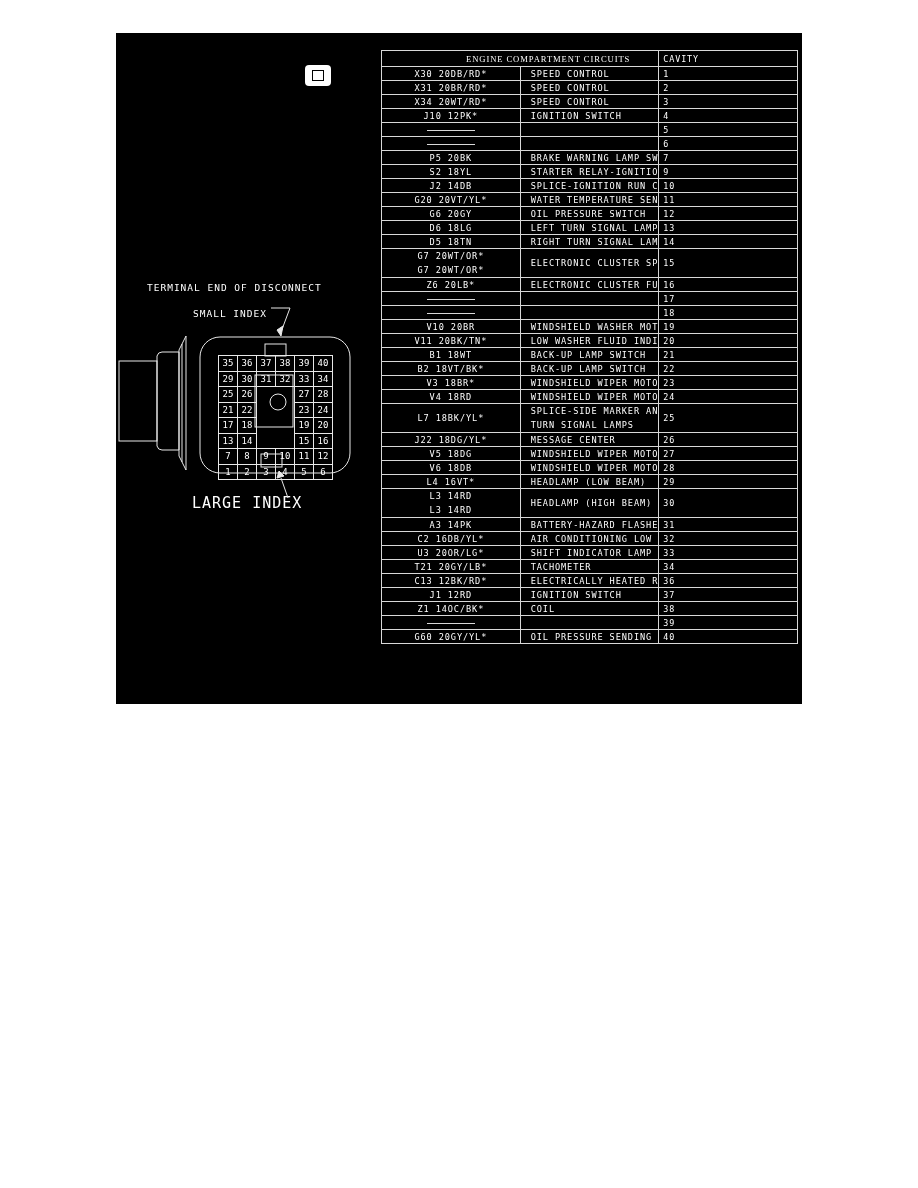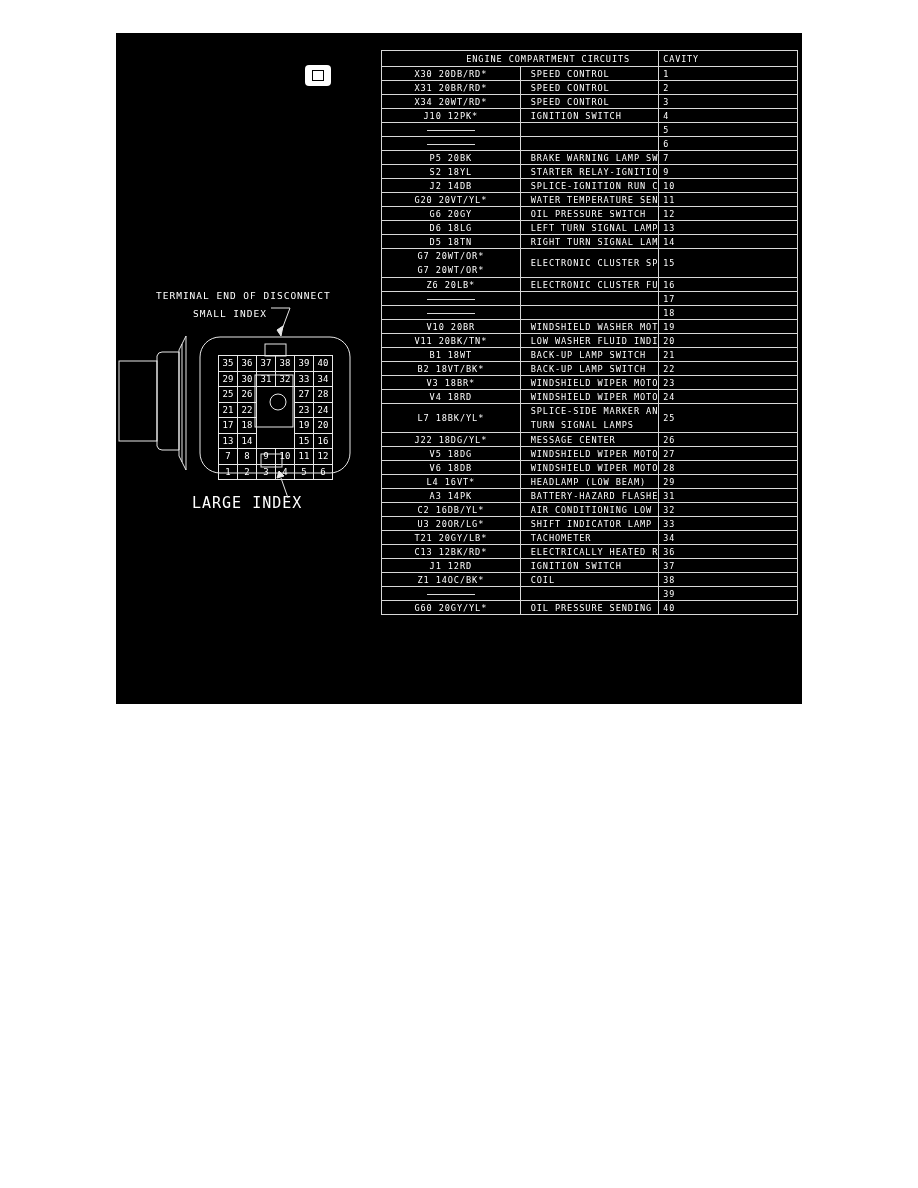--- a/index.html
+++ b/index.html
@@ -1,33 +1,33 @@
 <!DOCTYPE html>
 <html><head>
 <meta charset="utf-8">
 <style>
   html, body { margin:0; padding:0; background:#ffffff; }
   body { width:918px; height:1188px; position:relative; overflow:hidden; font-family:"DejaVu Sans Mono", monospace; }
   .panel { position:absolute; left:116px; top:33px; width:686px; height:671px; background:#000000; }
   .book-icon { position:absolute; left:305px; top:65px; width:26px; height:21px; background:#ffffff; border-radius:4px; }
   .book-icon::after { content:""; position:absolute; left:7px; top:5px; width:10px; height:9px; border:1.5px solid #000; background:#fff; }
-  .diag-title { position:absolute; left:156px; top:282px; color:#ffffff; font-size:9.5px; letter-spacing:1px; white-space:nowrap;margin-top:8px; }
+  .diag-title { position:absolute; left:147px; top:282px; color:#ffffff; font-size:9.5px; letter-spacing:1px; white-space:nowrap; }
   .label-small { position:absolute; left:193px; top:308px; color:#ffffff; font-size:9.5px; letter-spacing:1px; white-space:nowrap;text-align:right; }
   .label-large { position:absolute; left:192px; top:494px; color:#ffffff; font-size:15px; letter-spacing:1px; white-space:nowrap; }
   .svgwrap { position:absolute; left:116px; top:300px; }
 
   table.circ { position:absolute; left:381px; top:50px; width:417px; border-collapse:collapse; table-layout:fixed; color:#ffffff; font-size:8.6px; letter-spacing:0.9px; }
   table.circ td, table.circ th { border:1px solid #d8d8d8; padding:0 4px; white-space:nowrap; overflow:hidden; font-weight:normal; }
   table.circ th { height:15px; }
   table.circ td { height:13px; }
   table.circ tr.tall td { height:28px; }
   .c-wire { width:88px; text-align:center; }
   .c-desc { width:287px; text-align:left; padding-left:10px !important; }
   .c-cav { width:16px; text-align:left; font-size:8.4px; }
-  .hdr-title { padding-left:60px !important; }
+  .hdr-title { padding-left:60px !important;font-family:Liberation Serif, serif; }
   .dash { display:inline-block; width:48px; border-top:1px solid #d8d8d8; vertical-align:middle; }
   .two { line-height:14px; display:block; }
 </style>
 </head>
 <body>
 
 <div class="panel"></div>
 
 <div class="book-icon"></div>
 
@@ -254,20 +254,28 @@
       <tr>
         <td class="c-wire"><span class="">V6 18DB</span></td>
         <td class="c-desc"><span class="">WINDSHIELD WIPER MOTOR</span></td>
         <td class="c-cav">28</td>
       </tr>
       <tr>
         <td class="c-wire"><span class="">L4 16VT*</span></td>
         <td class="c-desc"><span class="">HEADLAMP (LOW BEAM)</span></td>
         <td class="c-cav">29</td>
       </tr>
+      <tr class="tall">
+        <td class="c-wire">
+          <span class="two">L3 14RD</span>
+          <span class="two">L3 14RD</span>
+        </td>
+        <td class="c-desc"><span class="">HEADLAMP (HIGH BEAM)</span></td>
+        <td class="c-cav">30</td>
+      </tr>
       <tr>
         <td class="c-wire"><span class="">A3 14PK</span></td>
         <td class="c-desc"><span class="">BATTERY-HAZARD FLASHER</span></td>
         <td class="c-cav">31</td>
       </tr>
       <tr>
         <td class="c-wire"><span class="">C2 16DB/YL*</span></td>
         <td class="c-desc"><span class="">AIR CONDITIONING LOW PRESSURE SWITCH</span></td>
         <td class="c-cav">32</td>
       </tr>

